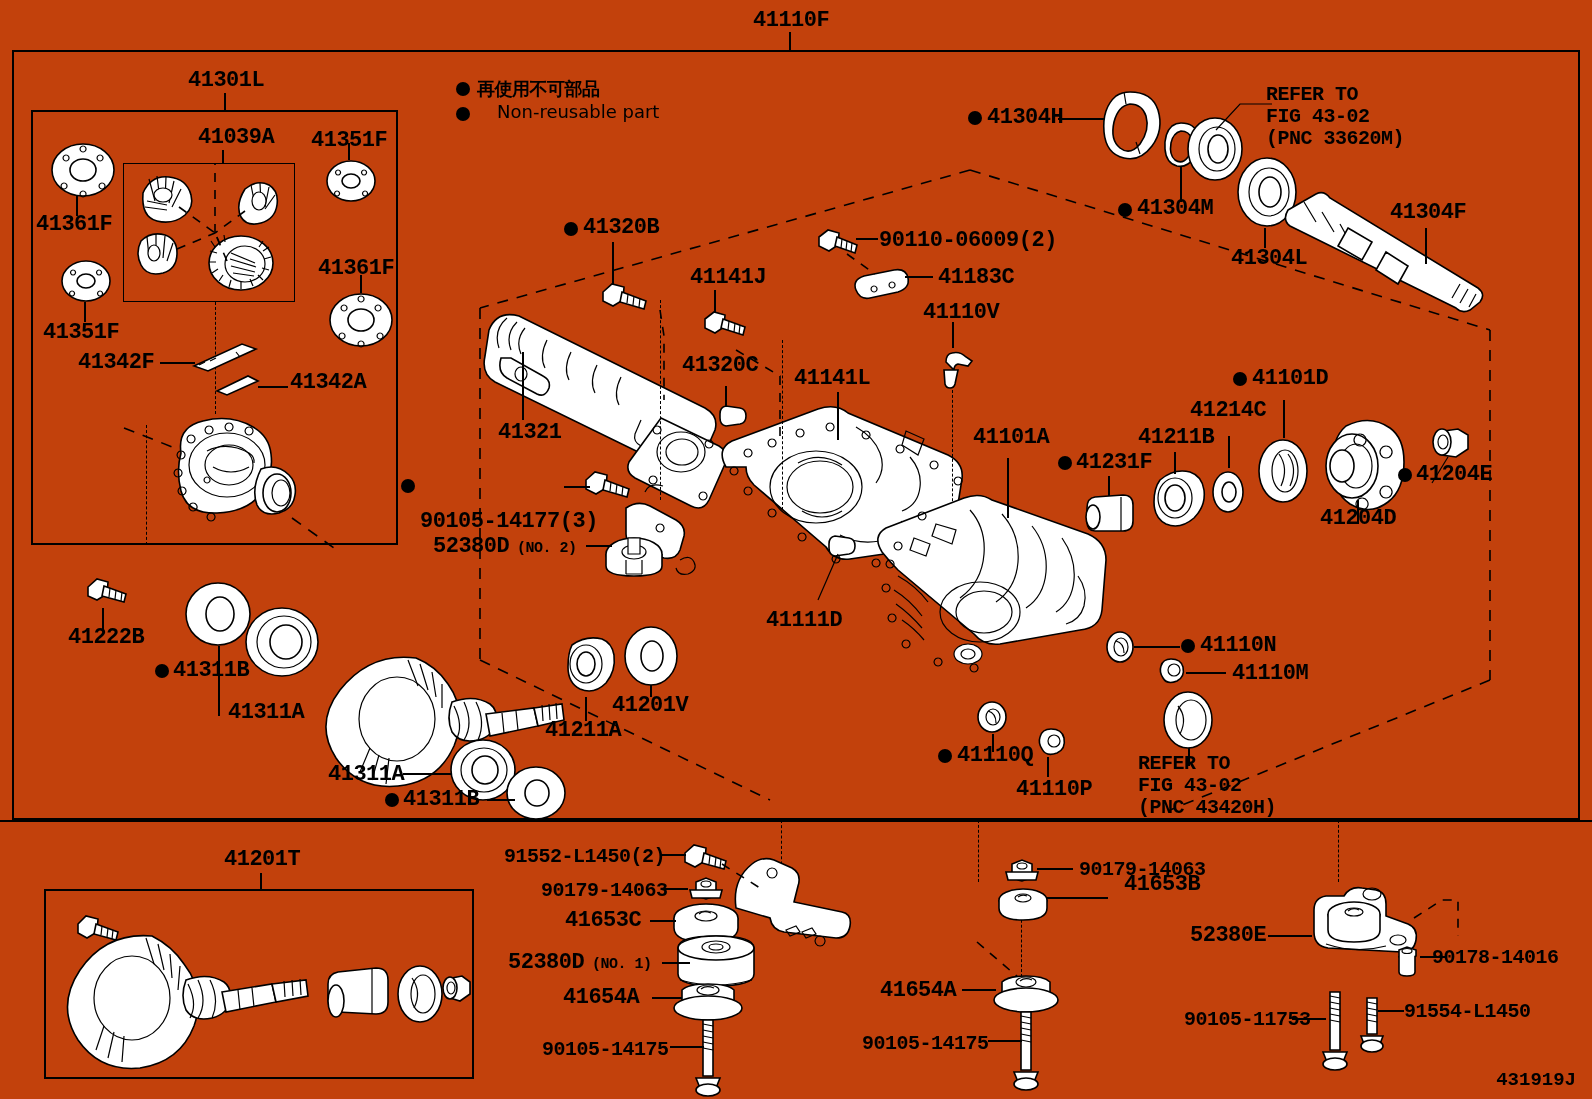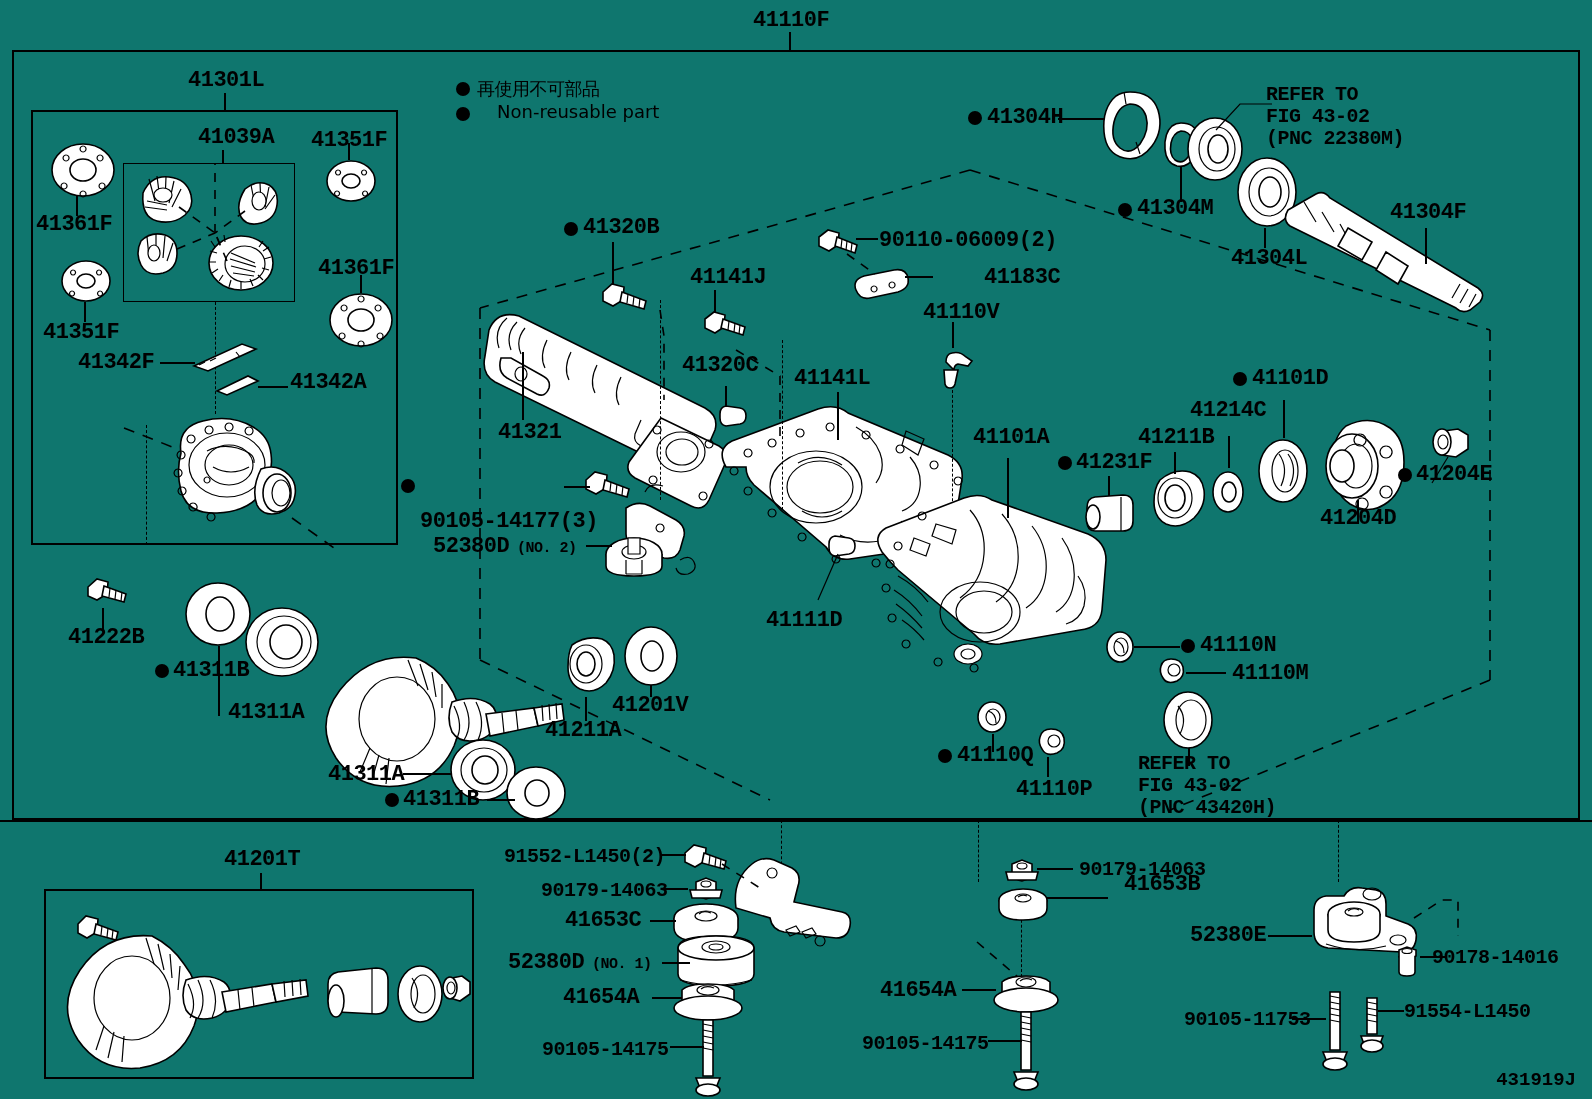--- a/index.html
+++ b/index.html
@@ -1,26 +1,26 @@
 <!DOCTYPE html>
 <html><head>
 <meta charset="utf-8">
 <style>
   html,body{margin:0;padding:0;background:#fff;}
   body{font-family:"Liberation Serif",serif;}
-  #sheet{position:relative;width:1592px;height:1099px;background:#0f766e;overflow:hidden;}
+  #sheet{position:relative;width:1592px;height:1099px;background:#c2410c;overflow:hidden;}
 
   
   .lbl{position:absolute;white-space:nowrap;color:#000;font-family:"Liberation Mono","DejaVu Sans Mono",monospace;
        font-weight:700;letter-spacing:-0.5px;}
   .lbl.s22{font-size:22px;}
   .lbl.s20{font-size:20px;}
   .lbl.s18{font-size:18px;}
   .sub{font-size:15px;font-weight:700;letter-spacing:-0.5px;}
-  .jp{font-family:"DejaVu Sans",sans-serif;font-weight:400;}
+  .jp{font-family:"DejaVu Sans",sans-serif;font-weight:700;}
   .en{font-family:"DejaVu Sans",sans-serif;font-weight:400;letter-spacing:0px;}
 
   .dot{position:absolute;width:14px;height:14px;border-radius:50%;background:#000;}
   .box{position:absolute;border:2px solid #000;box-sizing:border-box;}
   .boxthin{position:absolute;border:1.5px solid #000;box-sizing:border-box;}
   .ln{position:absolute;background:#000;}
   .hl{height:1.6px;}
   .vl{width:1.6px;}
   .dash-v{position:absolute;width:0;border-left:1.6px dashed #000;}
   svg{position:absolute;overflow:visible;}
@@ -379,21 +379,21 @@
   <div class="ln hl" style="left:856px;top:238px;width:22px;"></div>
   <div class="lbl s22" style="left:879px;top:228px;">90110-06009(2)</div>
   <svg style="left:850px;top:268px;" width="62" height="34" viewBox="0 0 62 34">
     <path class="fillw" d="M6 22 q-4 -10 8 -14 l30 -6 q12 -2 14 8 q2 10 -10 14 l-28 6 q-10 2 -14 -8z"></path>
     <g class="stt">
         <path d="M24 18 a3 3 0 1 0 .1 0"></path>
         <path d="M42 14 a3 3 0 1 0 .1 0"></path>
       </g>
   </svg>
   <div class="ln hl" style="left:905px;top:276px;width:28px;"></div>
-  <div class="lbl s22" style="left:984px;top:265px;">41183C</div>
+  <div class="lbl s22" style="left:938px;top:265px;">41183C</div>
   <svg style="left:845px;top:252px;" width="36" height="26" viewBox="0 0 36 26">
       <path class="dsh2" d="M2 2 L30 22"></path>
     </svg>
 
   <svg style="left:936px;top:346px;" width="40" height="42" viewBox="0 0 40 42">
     <path class="fillw" d="M10 16 q0 -8 6 -9 q8 -2 14 4 l6 4 l-4 5 l-10 -2 q-4 1 -4 6z"></path>
     <path class="fillw" d="M8 24 l14 0 l-3 14 q-1 4 -5 4 q-4 0 -5 -4z"></path>
   </svg>
   <div class="ln vl" style="left:952px;top:322px;height:26px;"></div>
   <div class="lbl s22" style="left:923px;top:300px;">41110V</div>
@@ -505,21 +505,21 @@
   <svg style="left:1184px;top:116px;" width="62" height="66" viewBox="0 0 62 66">
     <ellipse class="fillw" cx="31" cy="33" rx="27" ry="31"></ellipse>
     <ellipse class="stt" cx="33" cy="33" rx="18" ry="22"></ellipse>
     <ellipse class="fillw" cx="34" cy="33" rx="10" ry="14"></ellipse>
   </svg>
   <svg style="left:1214px;top:98px;" width="62" height="36" viewBox="0 0 62 36">
       <path class="stt" d="M2 32 L26 6 L58 6"></path>
     </svg>
   <div class="lbl s20" style="left:1266px;top:83px;">REFER TO</div>
   <div class="lbl s20" style="left:1266px;top:105px;">FIG 43-02</div>
-  <div class="lbl s20" style="left:1266px;top:127px;">(PNC 22380M)</div>
+  <div class="lbl s20" style="left:1266px;top:127px;">(PNC 33620M)</div>
 
   <svg style="left:1234px;top:156px;" width="66" height="72" viewBox="0 0 66 72">
     <ellipse class="fillw" cx="33" cy="36" rx="29" ry="34"></ellipse>
     <ellipse class="stt" cx="35" cy="36" rx="20" ry="24"></ellipse>
     <ellipse class="fillw" cx="36" cy="36" rx="11" ry="15"></ellipse>
   </svg>
   <div class="ln vl" style="left:1264px;top:228px;height:20px;"></div>
   <div class="lbl s22" style="left:1231px;top:246px;">41304L</div>
 
   <svg style="left:1282px;top:188px;" width="212" height="125" viewBox="0 0 212 125">

